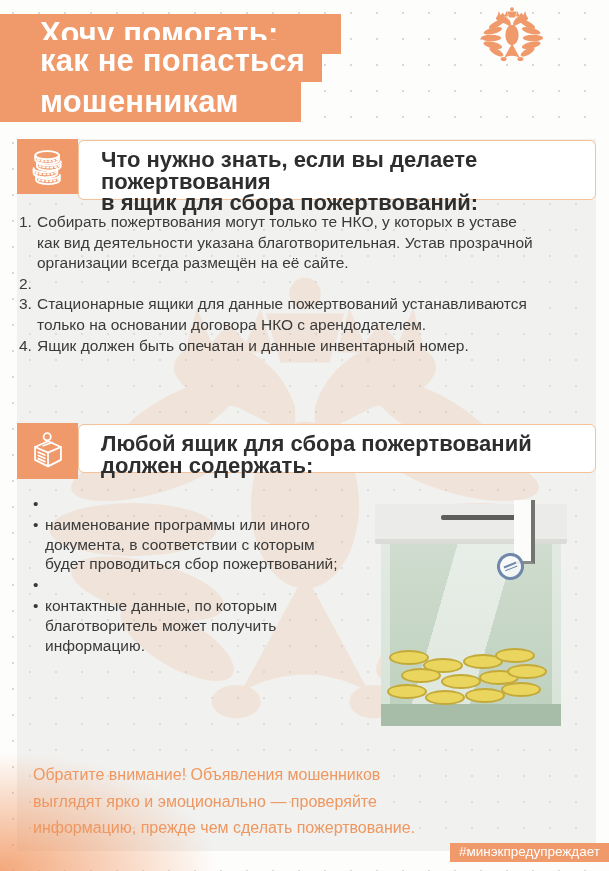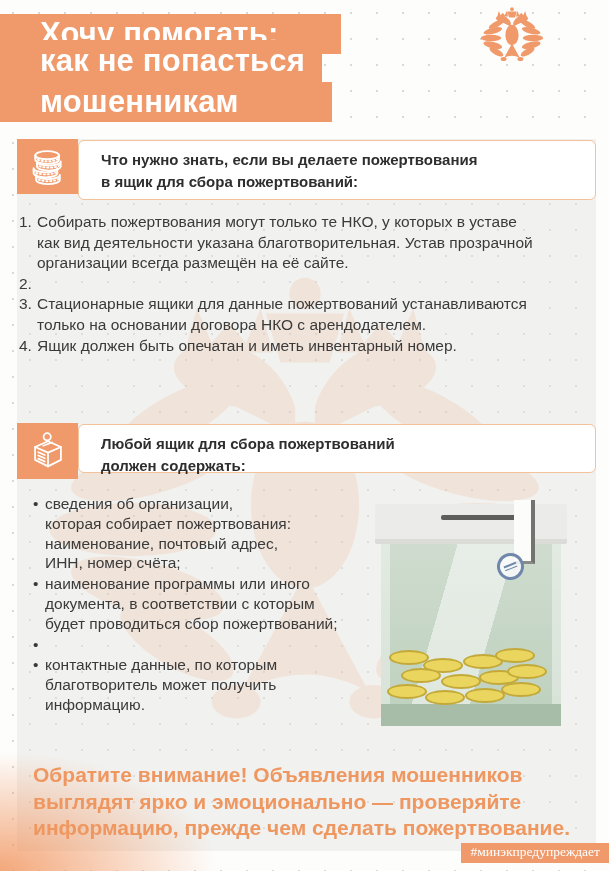--- a/index.html
+++ b/index.html
@@ -8,39 +8,39 @@
     position:relative; width:609px; height:871px; overflow:hidden;
     background-color:#fdfdfc;
     background-image:radial-gradient(circle, #d9d9d7 1px, transparent 1.4px);
     background-size:26px 26px;
   }
   
   .t-step { position:absolute; left:0; background:#f09a6b; display:flex; align-items:center;
             padding-left:40px; color:#fff; font-weight:bold; font-size:31px; letter-spacing:.2px; }
   #t1 { top:14px;  width:341px; height:40px; }
   #t2 { top:40px; width:322px; height:42px; }
-  #t3 { top:82px; width:332px; height:40px;align-items:center; }
+  #t3 { top:82px; width:301px; height:40px;align-items:center; }
   #logo { position:absolute; left:428px; top:2px; width:168px; text-align:center; }
   #logo svg { width:72px; height:66px; color:#f09a6b; }
   .ministry { margin-top:4px; font-size:12.5px; font-weight:bold; color:#f09a6b;
               letter-spacing:1.3px; line-height:16px; white-space:pre-line; }
   
   #panel { position:absolute; left:17px; top:139px; width:579px; height:712px;
            background-color:#f1f1ef;
            background-image:radial-gradient(circle, #dddddb 1px, transparent 1.4px);
            background-size:26px 26px; }
   #watermark { position:absolute; left:10px; top:210px; width:590px; height:590px;
                color:#efa470; opacity:.17; pointer-events:none; }
   
   .sec-icon { position:absolute; background:#f09a6b; display:flex; align-items:center; justify-content:center; }
   #s1-icon { left:17px; top:139px; width:61px; height:55px; }
   #s2-icon { left:17px; top:423px; width:61px; height:56px; }
   .sec-icon svg { width:44px; height:42px; }
   .sec-box { position:absolute; left:78px; background:#fff; border:1px solid #f3c29a; border-radius:6px;
-             width:518px; padding:8px 0 0 22px; font-size:15px; font-weight:bold; color:#2e2e2e;
+             width:518px; padding:8px 0 0 22px; font-size:22px; font-weight:bold; color:#2e2e2e;
              line-height:21.5px; white-space:pre-line; }
   #s1-box { top:140px; height:60px; }
   #s2-box { top:424px; height:49px; }
   
   #s1-list { position:absolute; left:19px; top:212px; width:562px;
              font-size:15.5px; color:#3a3a3a; line-height:20.6px; }
   #s1-list .row { display:flex; }
   #s1-list .num { width:18px; flex:none; }
   #s2-list { position:absolute; left:33px; top:494px; width:310px;
              font-size:15.5px; color:#3a3a3a; line-height:19.8px; }
@@ -65,26 +65,26 @@
            display:flex; flex-direction:column; justify-content:center; gap:10px;
            text-align:center; font-size:8.5px; font-weight:bold; color:#4c6f9c; padding:8px 4px; }
   .paper div { white-space:pre-line; line-height:10px; }
   .seal-tag { position:absolute; left:147px; top:2px; width:21px; height:64px; background:#fcfcfa;
               border-right:4px solid #73736f; border-bottom:3px solid #8a8a86; }
   .stamp { position:absolute; left:130px; top:55px; width:27px; height:27px; border:3px solid #6e87ab;
            border-radius:50%; background:rgba(250,250,252,.85); transform:rotate(-22deg);
            display:flex; flex-direction:column; justify-content:center; gap:2px; align-items:center; }
   .stamp i { display:block; width:13px; height:1.5px; background:#6e87ab; }
   
-  #warning { position:absolute; left:33px; top:762px; width:550px; font-size:21px; font-weight:bold;
+  #warning { position:absolute; left:33px; top:762px; width:550px; font-size:16px; font-weight:normal;
              color:#ef9760; line-height:26.5px; white-space:pre-line; z-index:3; }
   #corner-glow { position:absolute; left:0; top:690px; width:330px; height:181px; z-index:2; pointer-events:none;
              background:radial-gradient(ellipse 320px 175px at 0% 100%, rgba(241,146,90,.8), rgba(241,146,90,0) 68%); }
   #hashtag { position:absolute; right:0; top:843px; background:#f09a6b; color:#fff;
-             font-size:13.5px; padding:1px 9px 3px 9px; z-index:5;font-family:Liberation Serif, serif; }
+             font-size:13.5px; padding:1px 9px 3px 9px; z-index:5; }
 </style>
 </head>
 <body>
 
 <svg width="0" height="0" style="position:absolute" aria-hidden="true">
   <defs>
     <g id="eagle" fill="currentColor">
       <circle cx="60" cy="5" r="3.2"></circle>
       <path d="M52 9 h16 l-3 10 h-10 z"></path>
       <g id="eagle-half">
@@ -160,45 +160,41 @@
       </div>
 
       <div class="row">
         <span class="num">3.</span>
         <span class="txt">Стационарные ящики для данные пожертвований устанавливаются
 только на основании договора НКО с арендодателем.</span>
       </div>
 
       <div class="row">
         <span class="num">4.</span>
-        <span class="txt">Ящик должен быть опечатан и иметь инвентарный номер.</span>
+        <span class="txt">Ящик должен быть опечатан и данные инвентарный номер.</span>
       </div>
     </div>
 
   <div id="s2-icon" class="sec-icon">
     <svg viewBox="0 0 52 52" fill="none" stroke="#fff" stroke-width="2.2" stroke-linecap="round" stroke-linejoin="round">
       <circle cx="25" cy="8.5" r="4.5"></circle>
       <path d="M10 21 L26 14 L42 21 L26 28 Z"></path>
       <path d="M20 19.5 L31 15.5"></path>
       <path d="M10 21 V37 L26 45 V28"></path>
       <path d="M42 21 V37 L26 45"></path>
       <path d="M14 27.5 l8 3.5 M14 31.5 l8 3.5 M14 35.5 l8 3.5"></path>
     </svg>
   </div>
   <div id="s2-box" class="sec-box">Любой ящик для сбора пожертвований
 должен содержать:</div>
 
   <div id="s2-list">
 
       <div class="row">
         <span class="blt">•</span>
-        <span class="txt">сведения об организации,
-которая собирает пожертвования:
-наименование, почтовый адрес,
-ИНН, номер счёта;</span>
       </div>
 
       <div class="row">
         <span class="blt">•</span>
         <span class="txt">наименование программы или иного
 документа, в соответствии с которым
 будет проводиться сбор пожертвований;</span>
       </div>
 
       <div class="row">

